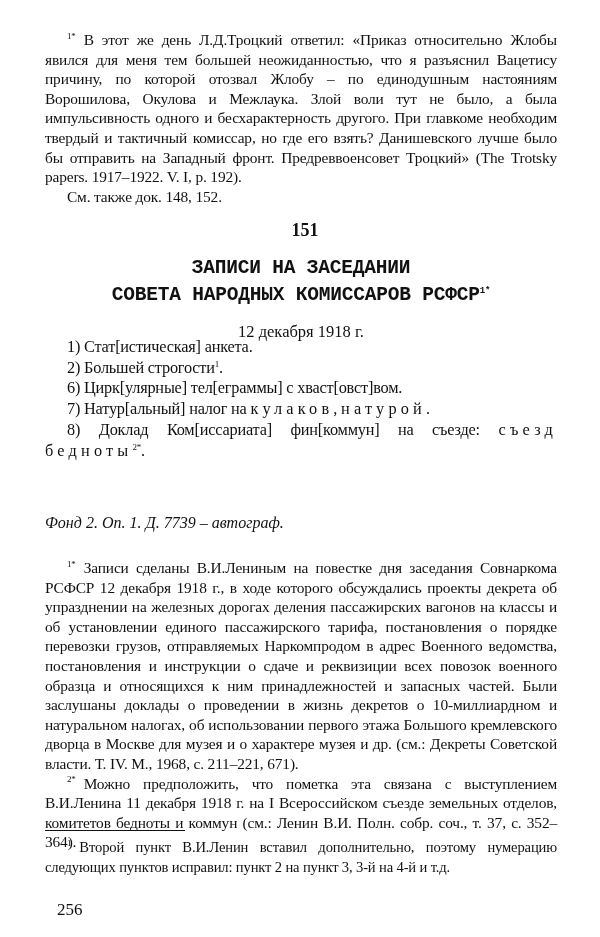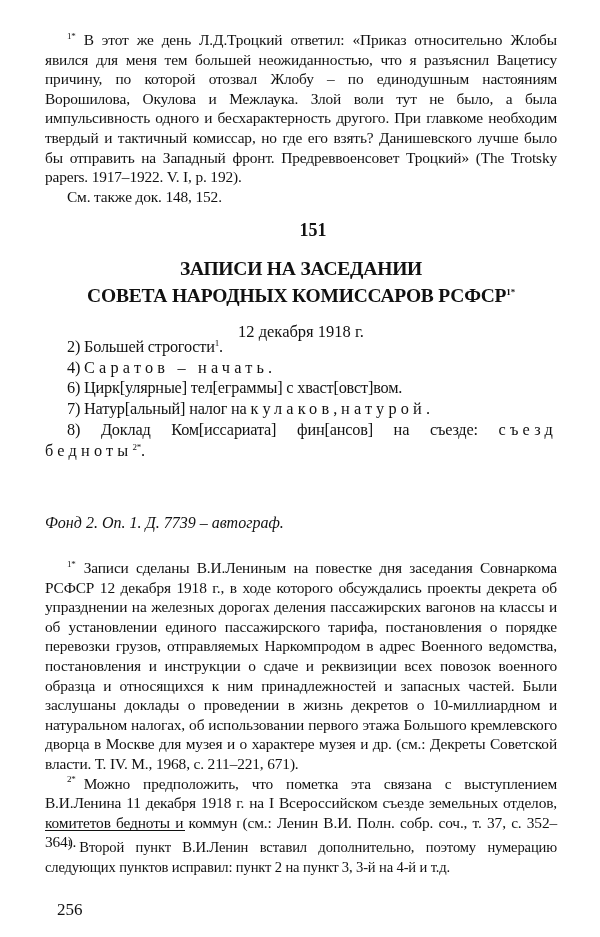--- a/index.html
+++ b/index.html
@@ -12,26 +12,26 @@
     .para {
       font-size: 15.4px; line-height: 19.6px;
       text-align: justify; text-align-last: left;
       margin: 0; letter-spacing: -0.15px;
     }
     .indent { text-indent: 22px; }
     .sup { font-size: 9px; vertical-align: super; line-height: 0; }
     .marker { font-size: 9px; vertical-align: super; line-height: 0; margin-right: 8px; }
     #top-note { position: absolute; top: 30px; left: 0; width: 512px; }
     #doc-number {
-      position: absolute; top: 220px; left: 12px; width: 512px; text-align: center;
+      position: absolute; top: 220px; left: 4px; width: 512px; text-align: center;
       font-weight: bold; font-size: 18px;
     }
     #doc-title {
       position: absolute; top: 255px; left: 0; width: 512px; text-align: center;
-      font-weight: bold; font-size: 19.5px; line-height: 27px; letter-spacing: -0.2px;
+      font-weight: bold; font-size: 19.5px; line-height: 27px; letter-spacing: -0.2px; font-family: Liberation Mono, monospace;
     }
     #doc-date {
       position: absolute; top: 310px; left: 0; width: 512px; text-align: center;
       font-size: 16.5px;
       margin-top: 12px;
     }
     #agenda { position: absolute; top: 337px; left: 0; width: 512px; }
     .agenda-item {
       font-size: 16.3px; line-height: 20.7px; margin: 0; padding-left: 22px;
       letter-spacing: -0.2px;
@@ -69,25 +69,25 @@
   <div id="doc-number">151</div>
 
   <div id="doc-title">
     <div>ЗАПИСИ НА ЗАСЕДАНИИ</div>
     <div><span>СОВЕТА НАРОДНЫХ КОМИССАРОВ РСФСР</span><span class="sup">1*</span></div>
   </div>
 
   <div id="doc-date">12 декабря 1918 г.</div>
 
   <div id="agenda">
+    <p class="agenda-item"><span>1)</span> <span>Стат[истическая] анкета.</span></p>
     <p class="agenda-item"><span>2)</span> <span>Большей строгости</span><span class="sup">1</span><span>.</span></p>
-    <p class="agenda-item"><span>4)</span> <span class="spaced">Саратов – начать</span><span>.</span></p>
     <p class="agenda-item"><span>6)</span> <span>Цирк[улярные] тел[еграммы] с хваст[овст]вом.</span></p>
     <p class="agenda-item"><span>7)</span> <span>Натур[альный] налог на </span><span class="spaced">кулаков</span><span>, </span><span class="spaced">натурой</span><span>.</span></p>
-    <p class="agenda-item last"><span>8)</span> <span>Доклад Ком[иссариата] фин[ансов] на съезде: </span><span class="spaced">съезд бедноты</span><span class="sup">2*</span><span>.</span></p>
+    <p class="agenda-item last"><span>8)</span> <span>Доклад Ком[иссариата] фин[коммун] на съезде: </span><span class="spaced">съезд бедноты</span><span class="sup">2*</span><span>.</span></p>
   </div>
 
   <div id="archive-ref">Фонд 2. Оп. 1. Д. 7739 – автограф.</div>
 
   <div id="notes">
     <p class="para indent"><span class="marker">1*</span><span>Записи сделаны В.И.Лениным на повестке дня заседания Совнаркома РСФСР 12 декабря 1918 г., в ходе которого обсуждались проекты декрета об упразднении на железных дорогах деления пассажирских вагонов на классы и об установлении единого пассажирского тарифа, постановления о порядке перевозки грузов, отправляемых Наркомпродом в адрес Военного ведомства, постановления и инструкции о сдаче и реквизиции всех повозок военного образца и относящихся к ним принадлежностей и запасных частей. Были заслушаны доклады о проведении в жизнь декретов о 10-миллиардном и натуральном налогах, об использовании первого этажа Большого кремлевского дворца в Москве для музея и о характере музея и др. (см.: Декреты Советской власти. Т. IV. М., 1968, с. 211–221, 671).</span></p>
     <p class="para indent"><span class="marker">2*</span><span>Можно предположить, что пометка эта связана с выступлением В.И.Ленина 11 декабря 1918 г. на I Всероссийском съезде земельных отделов, комитетов бедноты и коммун (см.: Ленин В.И. Полн. собр. соч., т. 37, с. 352–364).</span></p>
   </div>
 
   <div id="footnote-rule"></div>

